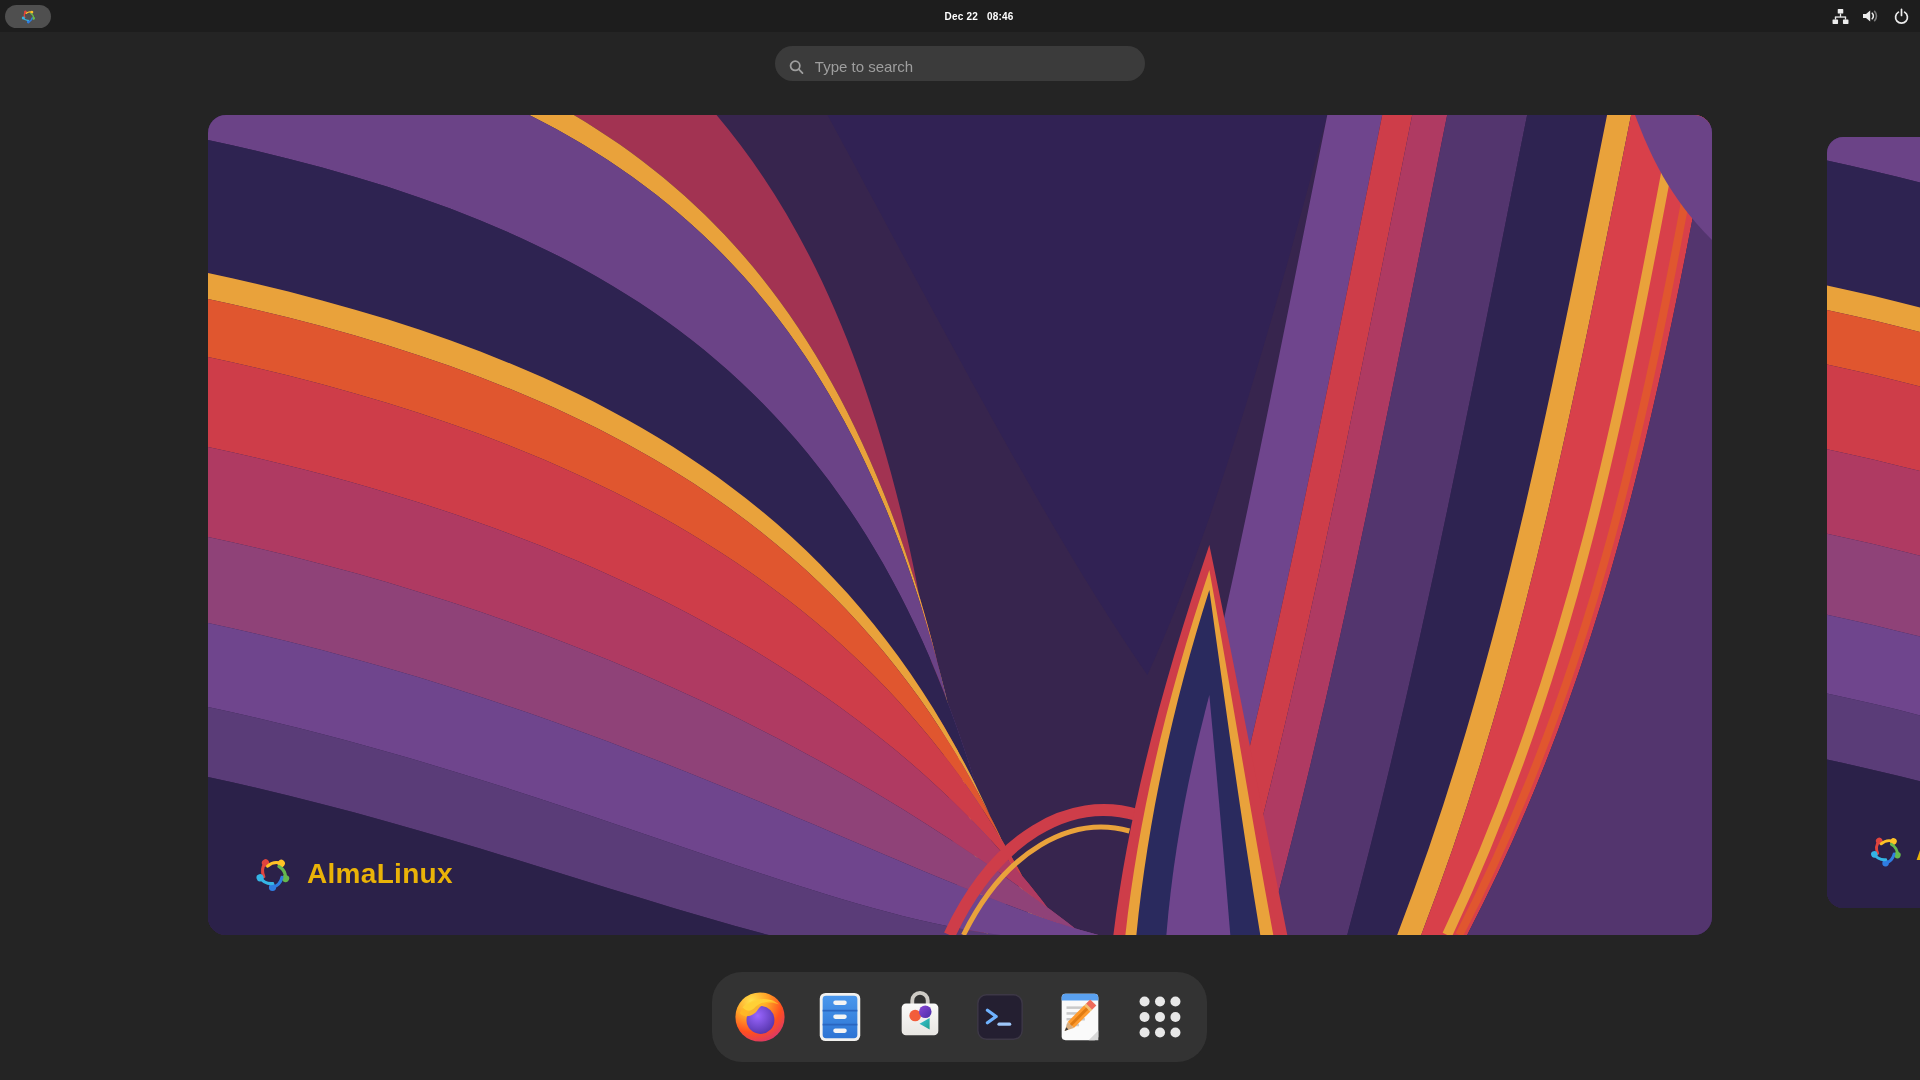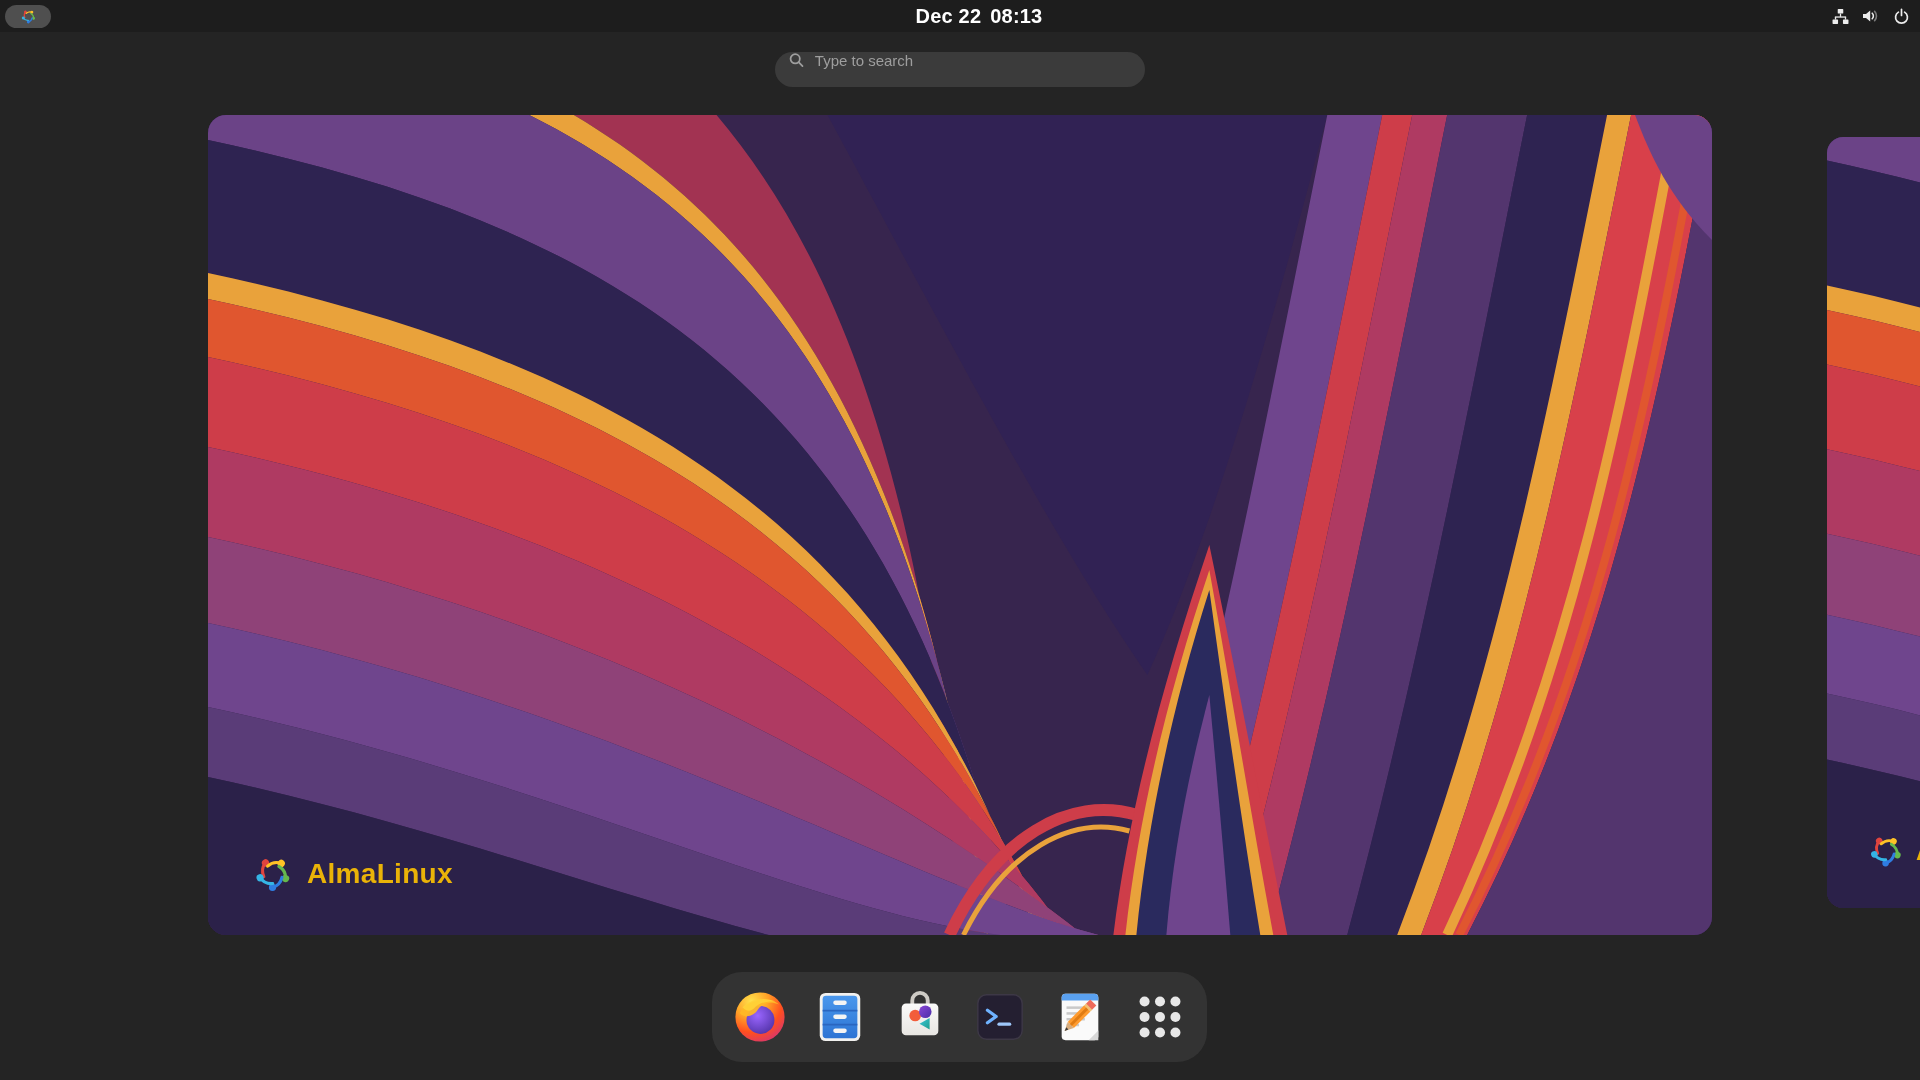--- a/index.html
+++ b/index.html
@@ -19,36 +19,36 @@
   .activities-pill {
     position:absolute; left:5px; top:5px; width:46px; height:23px;
     background:#4f4f4f; border-radius:12px;
     display:flex; align-items:center; justify-content:center;
     cursor:pointer;
   }
   .activities-pill svg { width:17px; height:17px; }
   .clock {
     position:absolute; left:0; right:0; top:0; height:32px;
     display:flex; align-items:center; justify-content:center; gap:9px;
-    color:#ffffff; font-size:20px; font-weight:bold; letter-spacing:.2px;
+    color:#ffffff; font-size:10px; font-weight:bold; letter-spacing:.2px;
     pointer-events:none;
     padding-left:38px;
   }
   .clock-hit { position:absolute; left:860px; top:0; width:200px; height:32px; cursor:pointer; }
   .status-area {
     position:absolute; right:10px; top:0; height:32px;
     display:flex; align-items:center; gap:13px; cursor:pointer;
   }
   .status-area svg { display:block; }
 
   
   .search-bar {
     position:absolute; left:775px; top:46px; width:370px; height:35px;
     background:#3b3b3b; border-radius:18px;
-    display:flex; align-items:flex-start; padding:0 14px; gap:11px;margin-top:6px;
+    display:flex; align-items:flex-end; padding:6px 14px; gap:11px;
   }
   .search-bar input {
     background:transparent; border:none; outline:none;
     color:#cfcfcf; font-size:15px; width:100%;
     font-family:"Liberation Sans","DejaVu Sans",sans-serif;
   }
   .search-bar input::placeholder { color:#9e9e9e; opacity:1; }
 
   
   .workspace {
@@ -156,21 +156,21 @@
 <div class="stage">
 
   <div class="topbar">
     <div class="activities-pill">
       <svg>
           <use href="#pinwheel"></use>
         </svg>
     </div>
     <div class="clock">
       <span>Dec 22</span>
-      <span>08:13</span>
+      <span>08:46</span>
     </div>
     <div class="clock-hit"></div>
     <div class="status-area">
       <svg width="17" height="17" viewBox="0 0 16 16" fill="#ececec" stroke="none">
         <rect x="5.4" y="1" width="5.2" height="4.2" rx="0.6"></rect>
         <rect x="7.4" y="5.2" width="1.2" height="3.2"></rect>
         <rect x="2.7" y="7.9" width="10.6" height="1.2"></rect>
         <rect x="2.7" y="8.5" width="1.2" height="2.4"></rect>
         <rect x="12.1" y="8.5" width="1.2" height="2.4"></rect>
         <rect x="0.5" y="10.8" width="5.2" height="4.2" rx="0.6"></rect>

